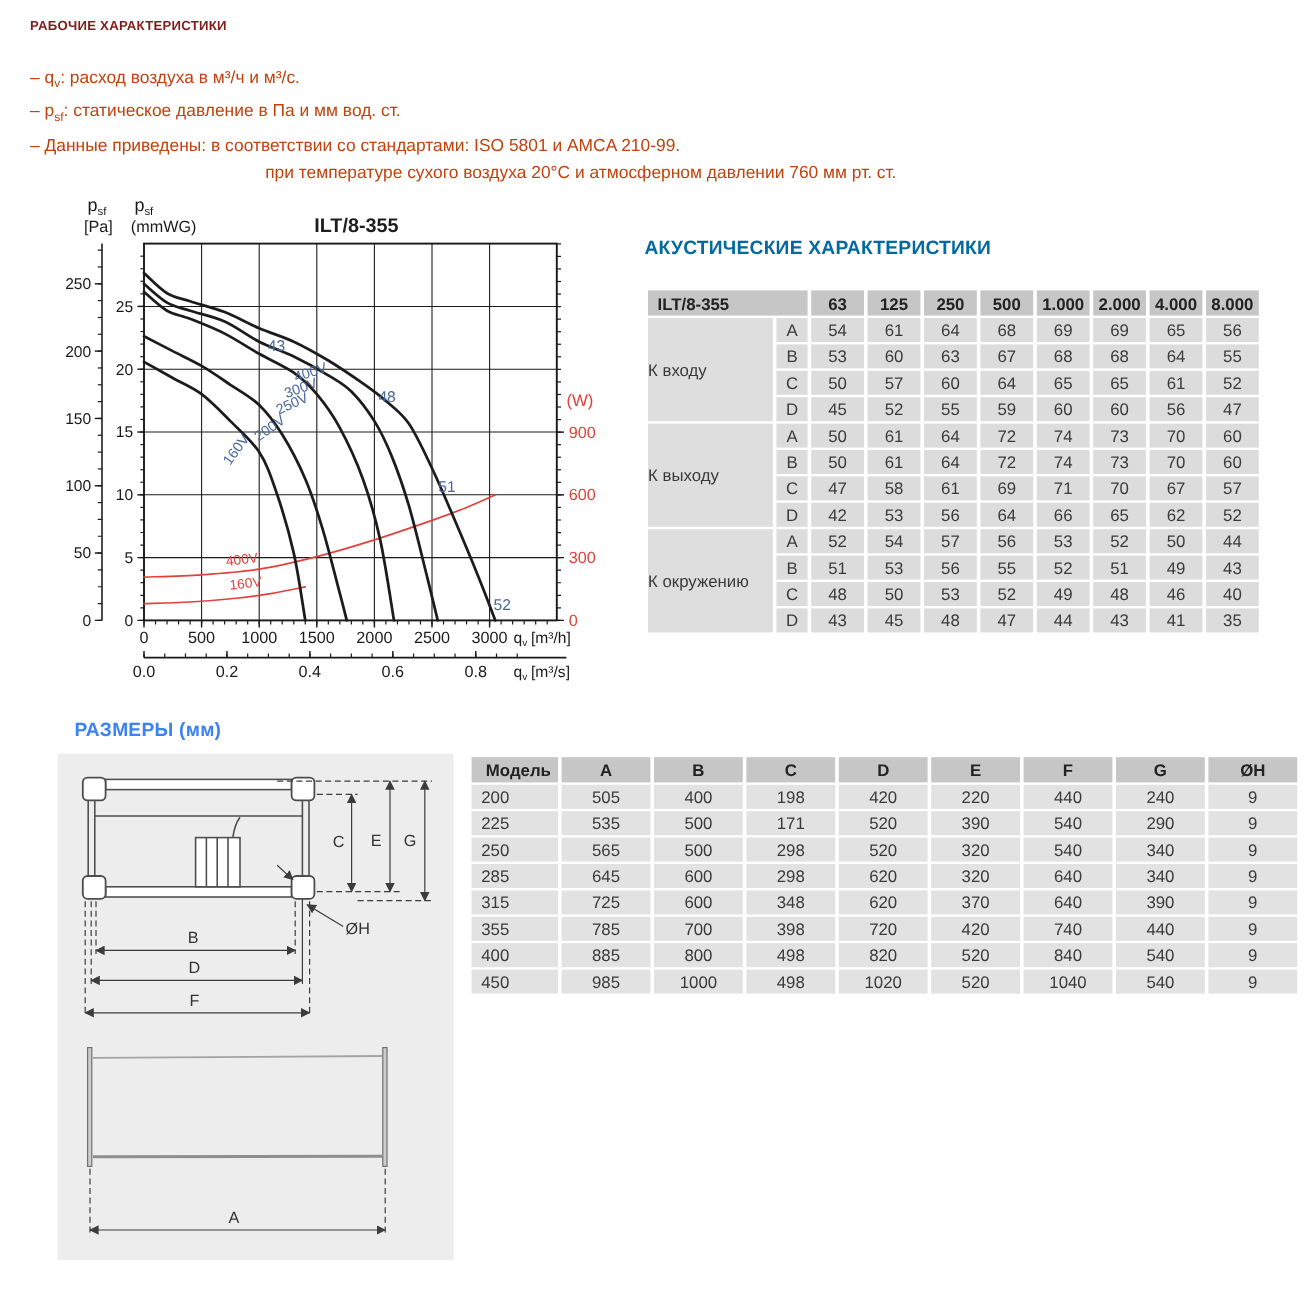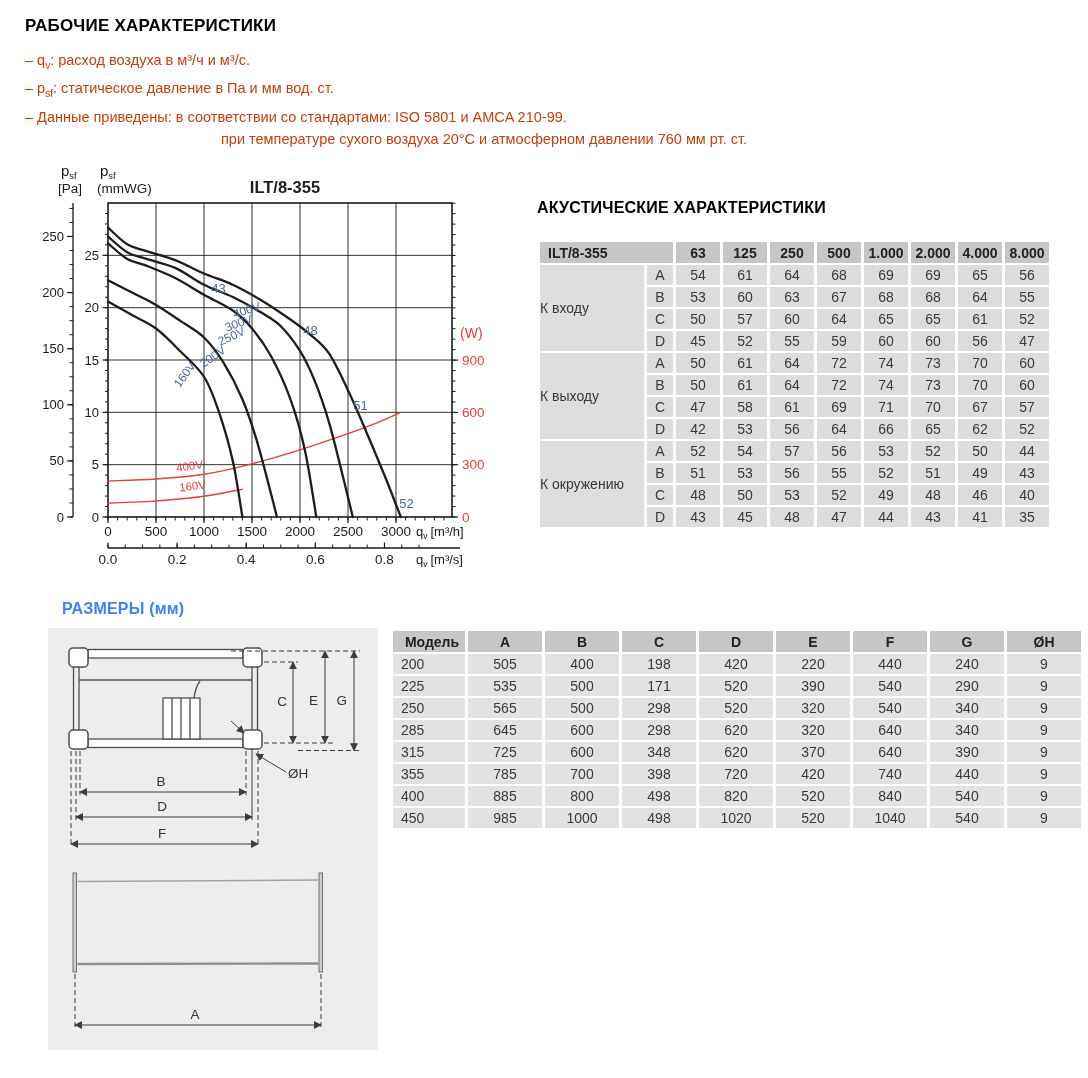--- a/index.html
+++ b/index.html
@@ -2,32 +2,32 @@
 <html><head>
 <meta charset="utf-8">
 <style>
   * { margin:0; padding:0; box-sizing:border-box; }
   html,body { background:#fff; }
   body { font-family:"Liberation Sans", sans-serif; color:#2b2b2b; }
   .page { position:relative; width:1088px; height:1078px; background:#fff; overflow:hidden; }
 
   
   .perf { position:absolute; left:25px; top:16px; width:760px; }
-  .perf h1 { font-size:17px; font-weight:bold; letter-spacing:.2px; color:#000000; margin-bottom:13px; }
+  .perf h1 { font-size:11px; font-weight:bold; letter-spacing:.2px; color:#7f1d1d; margin-bottom:26px; }
   .bullet { font-size:14.5px; color:#c2410c; line-height:22.4px; white-space:nowrap; }
   .bullet sub { font-size:10px; }
   .bullet.indent { padding-left:158px;text-align:center; }
 
   
-  .chart-wrap { position:absolute; left:28px; top:160px; }
+  .chart-wrap { position:absolute; left:40px; top:160px; }
   .chart-wrap svg { display:block; }
 
   
   .acoustics { position:absolute; left:537px; top:198px; width:518px; }
-  .acoustics h2 { font-size:16px; font-weight:bold; color:#000000; line-height:19px; margin-bottom:23px; letter-spacing:.2px; }
+  .acoustics h2 { font-size:16px; font-weight:bold; color:#0369a1; line-height:19px; margin-bottom:23px; letter-spacing:.2px; }
   .dims-title { position:absolute; left:62px; top:600px; font-size:16px; font-weight:bold; color:#3b82f6; letter-spacing:.2px; }
 
   
   table.gtable { border-collapse:separate; border-spacing:3px 2px; table-layout:fixed; }
   table.gtable th { background:#c6c6c6; color:#222; font-size:14px; font-weight:bold; text-align:center; padding:2px 2px; height:21px; }
   table.gtable td { background:#dcdcdc; color:#3a3a3a; font-size:14px; text-align:center; padding:1px 2px; height:20px; }
   table.ac { width:515px; }
   table.ac th.left { text-align:left; padding-left:8px; }
   table.ac td.group { text-align:left; padding-left:0; background:#dedede; }
   table.dims-t { position:absolute; left:390px; top:629px; width:694px; }

